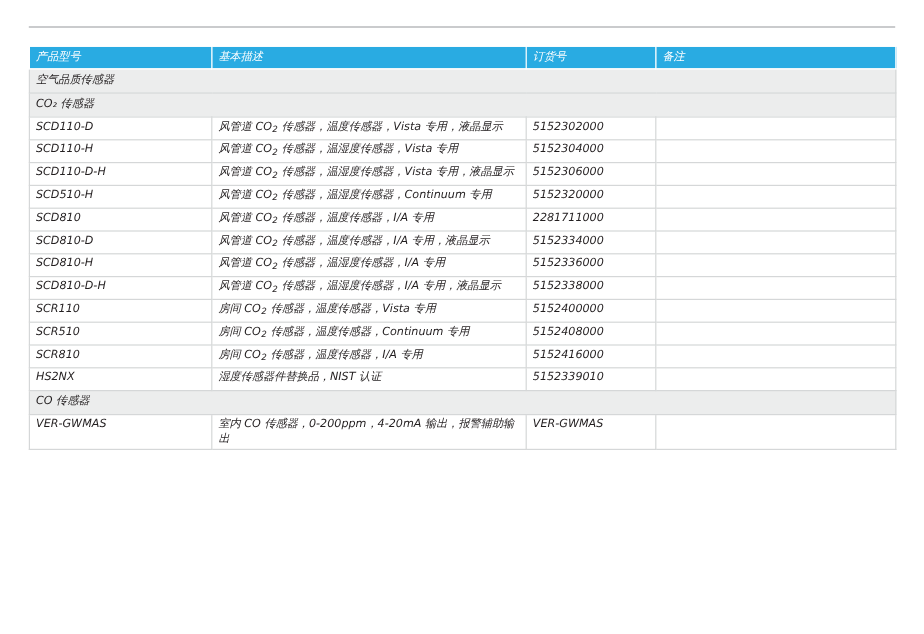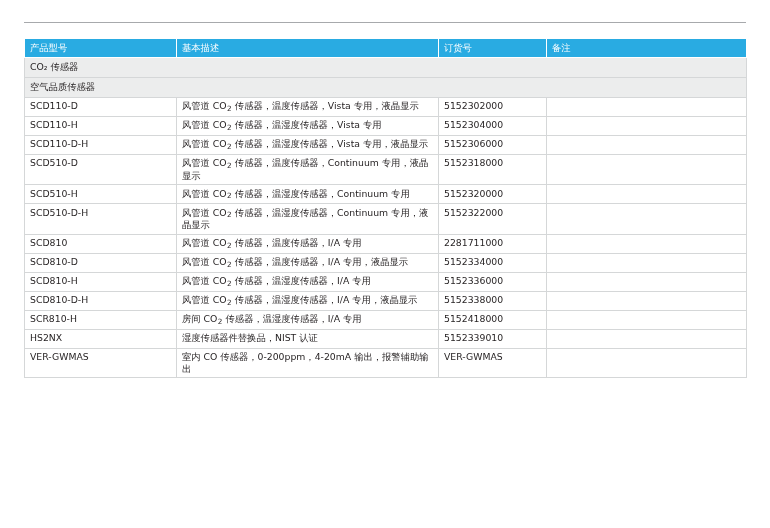--- a/index.html
+++ b/index.html
@@ -13,20 +13,21 @@
     font-family: "DejaVu Sans", "Liberation Sans", sans-serif;
     color: #231f20;
     overflow: hidden;
   }
   .page {
     position: relative;
     width: 770px;
     height: 528px;
     box-sizing: border-box;
     padding: 0 32px;
+    font-style: italic;
   }
   .top-rule {
     position: absolute;
     left: 24px;
     right: 24px;
     top: 22px;
     border-top: 1px solid #a7a9ac;
   }
   .table-wrap {
     position: absolute;
@@ -92,59 +93,47 @@
       <thead>
         <tr>
           <th>产品型号</th>
           <th>基本描述</th>
           <th>订货号</th>
           <th>备注</th>
         </tr>
       </thead>
       <tbody id="table-body">
           <tr class="group">
-            <td colspan="4">CO₂ 传感器</td>
+            <td colspan="4">空气品质传感器</td>
           </tr>
           <tr class="group">
-            <td colspan="4">空气品质传感器</td>
+            <td colspan="4">CO₂ 传感器</td>
           </tr>
           <tr>
             <td>SCD110-D</td>
             <td class="nowrapcell">风管道 CO<span class="sub">2</span> 传感器，温度传感器，Vista 专用，液晶显示</td>
             <td>5152302000</td>
             <td></td>
           </tr>
           <tr>
             <td>SCD110-H</td>
             <td class="nowrapcell">风管道 CO<span class="sub">2</span> 传感器，温湿度传感器，Vista 专用</td>
             <td>5152304000</td>
             <td></td>
           </tr>
           <tr>
             <td>SCD110-D-H</td>
             <td class="nowrapcell">风管道 CO<span class="sub">2</span> 传感器，温湿度传感器，Vista 专用，液晶显示</td>
             <td>5152306000</td>
             <td></td>
           </tr>
           <tr>
-            <td>SCD510-D</td>
-            <td class="nowrapcell">风管道 CO<span class="sub">2</span> 传感器，温度传感器，Continuum 专用，液晶显示</td>
-            <td>5152318000</td>
-            <td></td>
-          </tr>
-          <tr>
             <td>SCD510-H</td>
             <td class="nowrapcell">风管道 CO<span class="sub">2</span> 传感器，温湿度传感器，Continuum 专用</td>
             <td>5152320000</td>
-            <td></td>
-          </tr>
-          <tr>
-            <td>SCD510-D-H</td>
-            <td class="nowrapcell">风管道 CO<span class="sub">2</span> 传感器，温湿度传感器，Continuum 专用，液晶显示</td>
-            <td>5152322000</td>
             <td></td>
           </tr>
           <tr>
             <td>SCD810</td>
             <td class="nowrapcell">风管道 CO<span class="sub">2</span> 传感器，温度传感器，I/A 专用</td>
             <td>2281711000</td>
             <td></td>
           </tr>
           <tr>
             <td>SCD810-D</td>
@@ -158,30 +147,45 @@
             <td>5152336000</td>
             <td></td>
           </tr>
           <tr>
             <td>SCD810-D-H</td>
             <td class="nowrapcell">风管道 CO<span class="sub">2</span> 传感器，温湿度传感器，I/A 专用，液晶显示</td>
             <td>5152338000</td>
             <td></td>
           </tr>
           <tr>
-            <td>SCR810-H</td>
-            <td class="nowrapcell">房间 CO<span class="sub">2</span> 传感器，温湿度传感器，I/A 专用</td>
-            <td>5152418000</td>
+            <td>SCR110</td>
+            <td class="nowrapcell">房间 CO<span class="sub">2</span> 传感器，温度传感器，Vista 专用</td>
+            <td>5152400000</td>
+            <td></td>
+          </tr>
+          <tr>
+            <td>SCR510</td>
+            <td class="nowrapcell">房间 CO<span class="sub">2</span> 传感器，温度传感器，Continuum 专用</td>
+            <td>5152408000</td>
+            <td></td>
+          </tr>
+          <tr>
+            <td>SCR810</td>
+            <td class="nowrapcell">房间 CO<span class="sub">2</span> 传感器，温度传感器，I/A 专用</td>
+            <td>5152416000</td>
             <td></td>
           </tr>
           <tr>
             <td>HS2NX</td>
             <td class="nowrapcell">湿度传感器件替换品，NIST 认证</td>
             <td>5152339010</td>
             <td></td>
+          </tr>
+          <tr class="group">
+            <td colspan="4">CO 传感器</td>
           </tr>
           <tr>
             <td>VER-GWMAS</td>
             <td class="nowrapcell">室内 CO 传感器，0-200ppm，4-20mA 输出，报警辅助输出</td>
             <td>VER-GWMAS</td>
             <td></td>
           </tr>
         </tbody>
     </table>
   </div>

